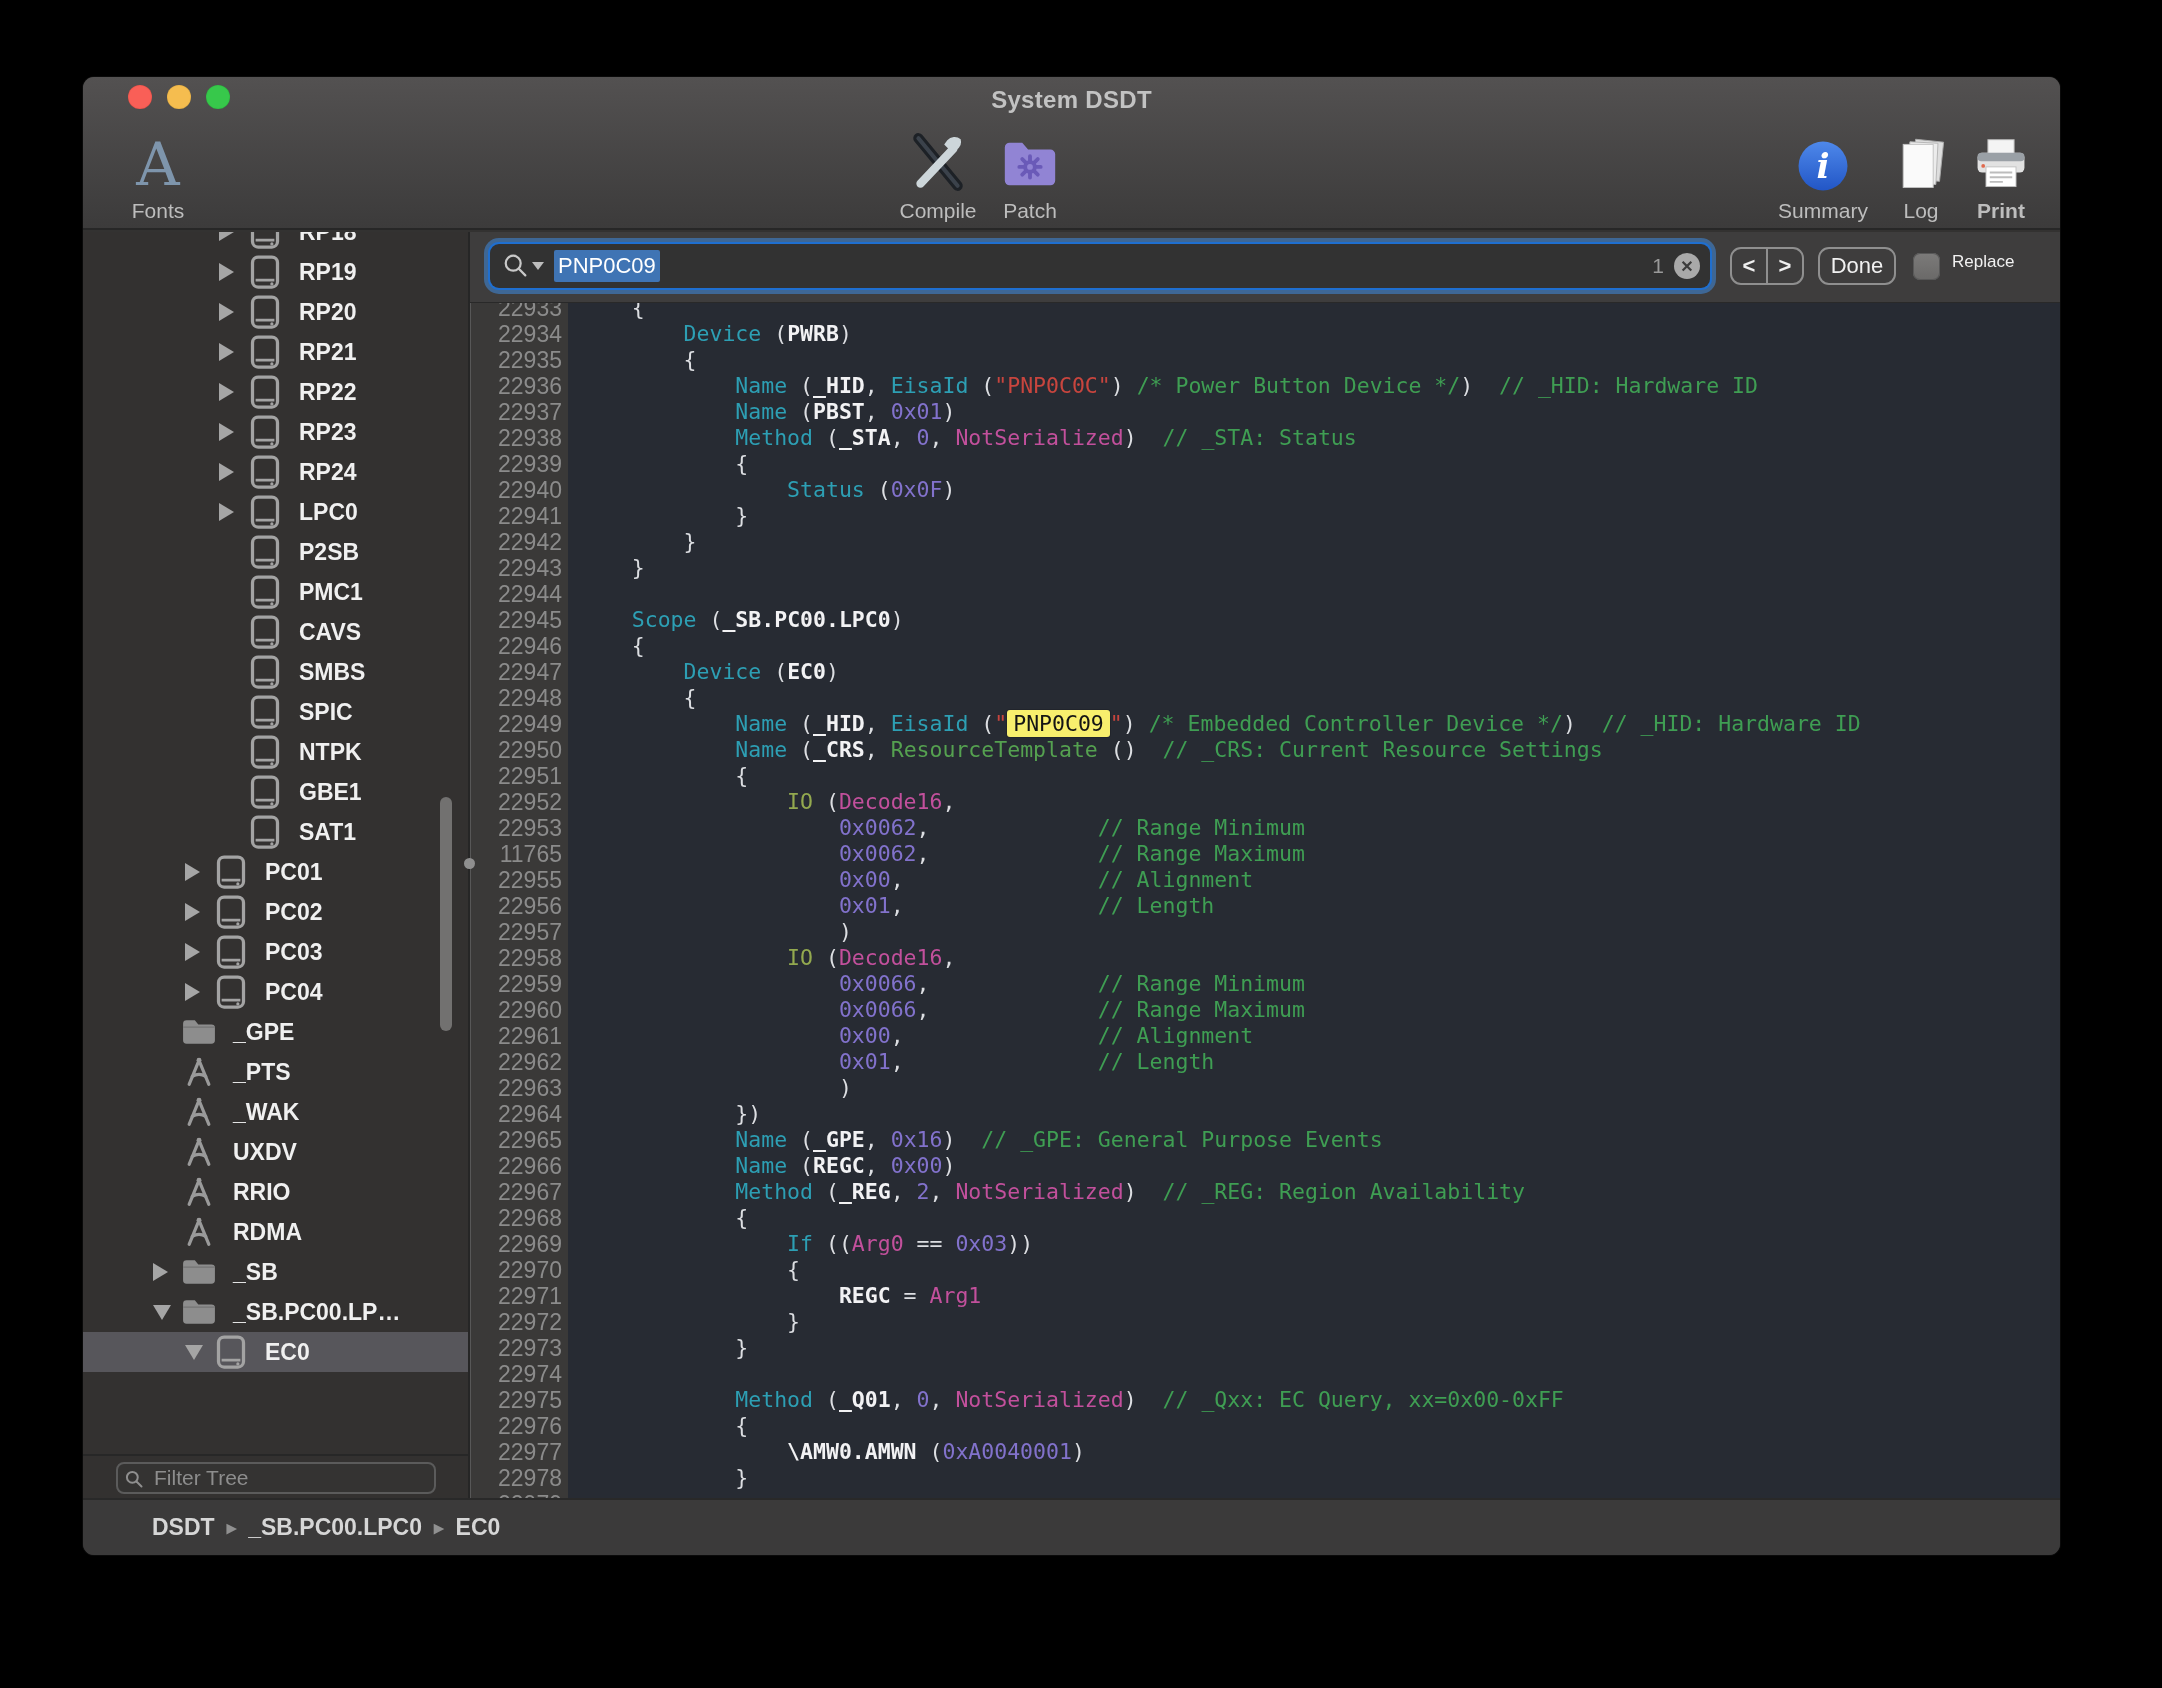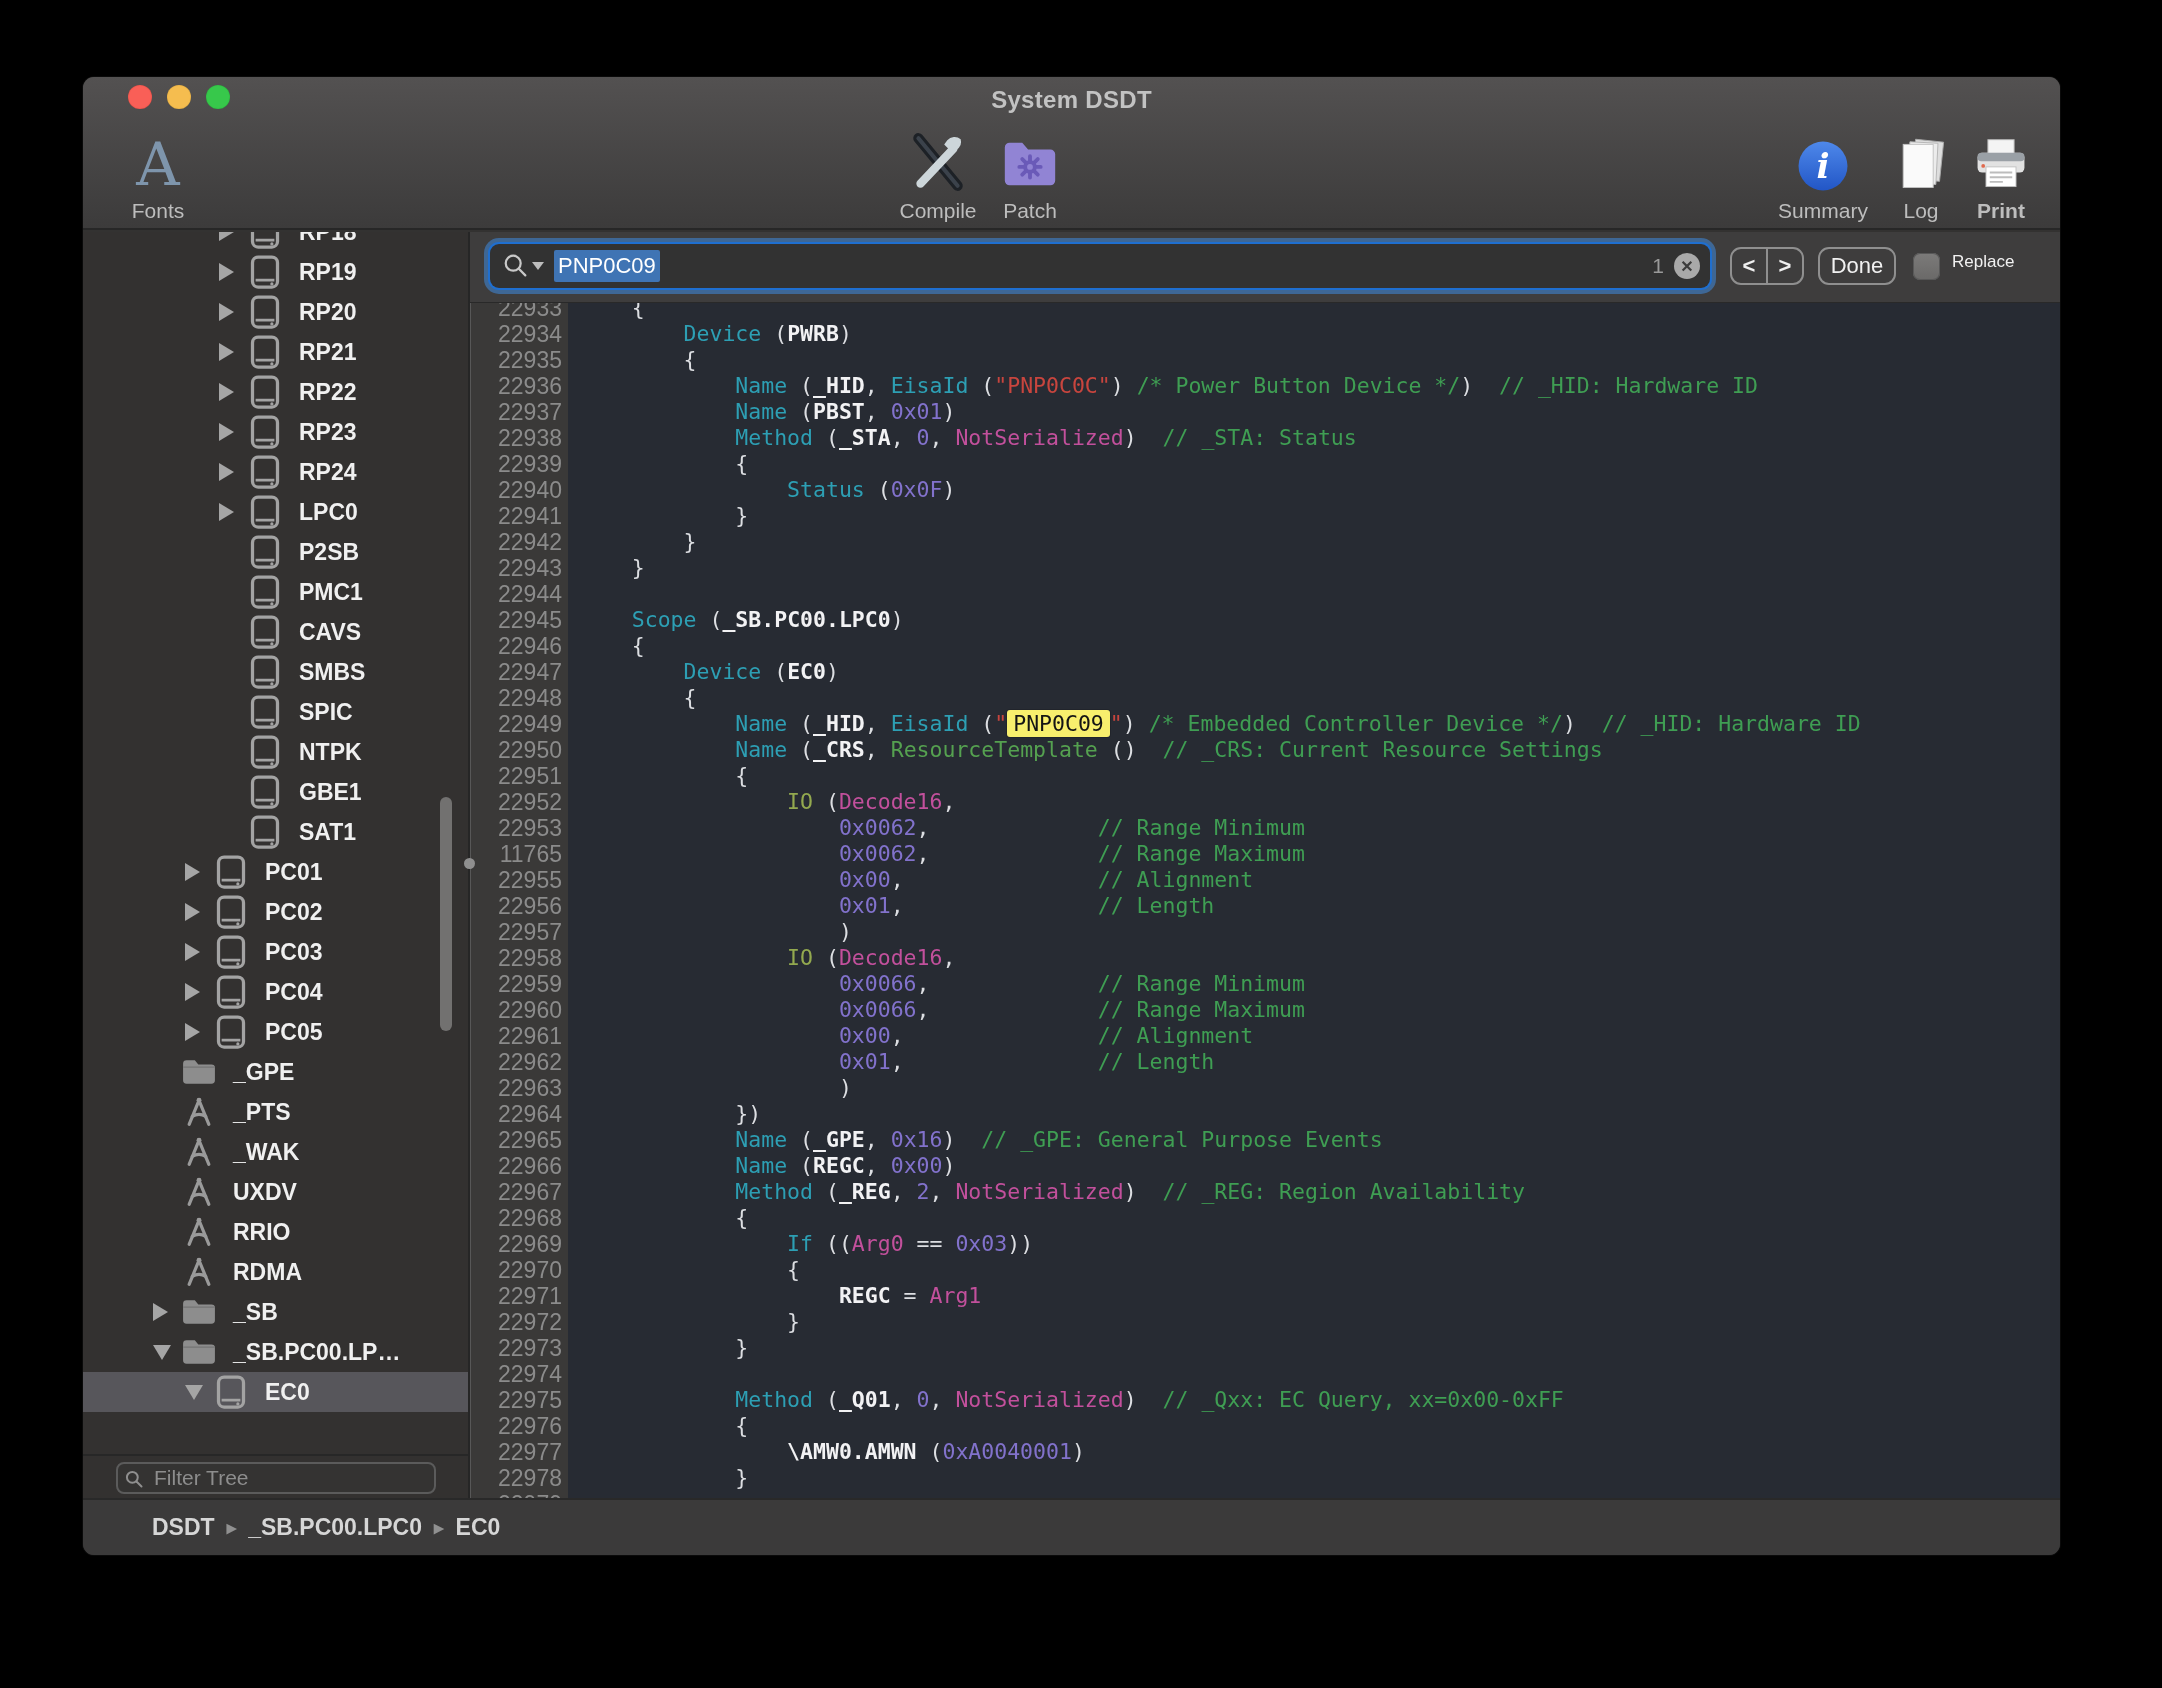--- a/index.html
+++ b/index.html
@@ -407,33 +407,20 @@
           </span>
           <span class="ticon">
             <svg width="30" height="36" viewBox="0 0 24 28">
               <rect x="2" y="2" width="20" height="24" rx="4.5" fill="none" stroke="#a3a3a3" stroke-width="2.6"></rect>
               <path d="M4.5 20.5 h15" stroke="#a3a3a3" stroke-width="2.2"></path>
               <circle cx="17.5" cy="23.5" r="1.3" fill="#a3a3a3"></circle>
             </svg>
           </span>
           <span class="tlabel">PC04</span>
         </div>
-        <div class="row lvl1">
-          <span class="tri collapsed">
-            <i></i>
-          </span>
-          <span class="ticon">
-            <svg width="30" height="36" viewBox="0 0 24 28">
-              <rect x="2" y="2" width="20" height="24" rx="4.5" fill="none" stroke="#a3a3a3" stroke-width="2.6"></rect>
-              <path d="M4.5 20.5 h15" stroke="#a3a3a3" stroke-width="2.2"></path>
-              <circle cx="17.5" cy="23.5" r="1.3" fill="#a3a3a3"></circle>
-            </svg>
-          </span>
-          <span class="tlabel">PC05</span>
-        </div>
         <div class="row lvl0">
           <span class="tri none"></span>
           <span class="ticon">
             <svg width="36" height="28" viewBox="0 0 26 20">
               <path d="M1.5 4 a2.5 2.5 0 0 1 2.5-2.5 h6 l2.5 3 h9.5 a2.5 2.5 0 0 1 2.5 2.5 v9 a2.5 2.5 0 0 1-2.5 2.5 h-18 a2.5 2.5 0 0 1-2.5-2.5 z" fill="#8d8d8d"></path>
               <path d="M1.5 6.5 h23" stroke="#7a7a7a" stroke-width="1.2"></path>
             </svg>
           </span>
           <span class="tlabel">_GPE</span>
         </div>

